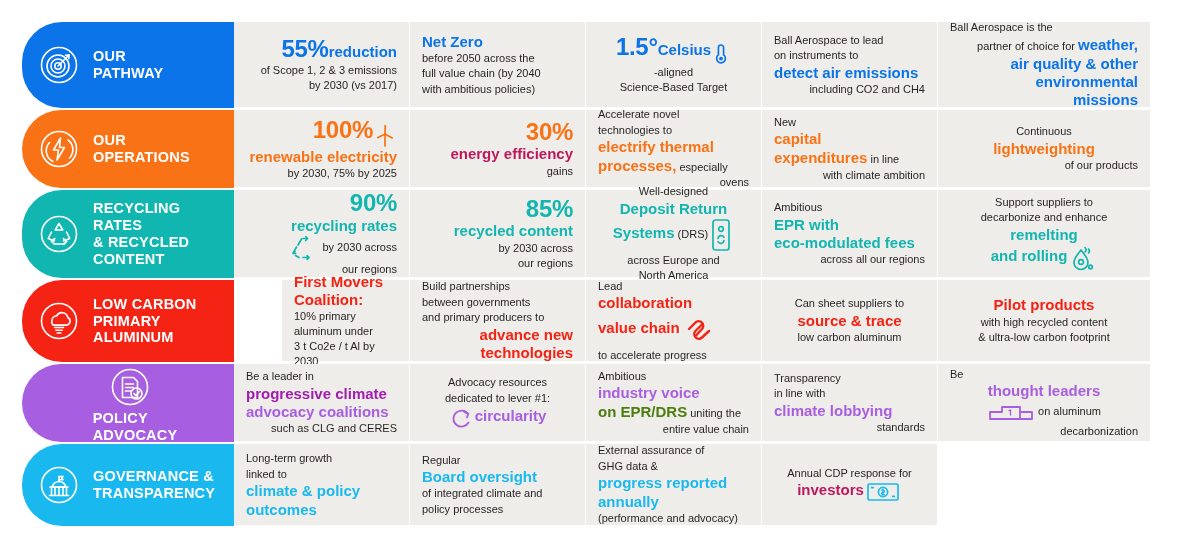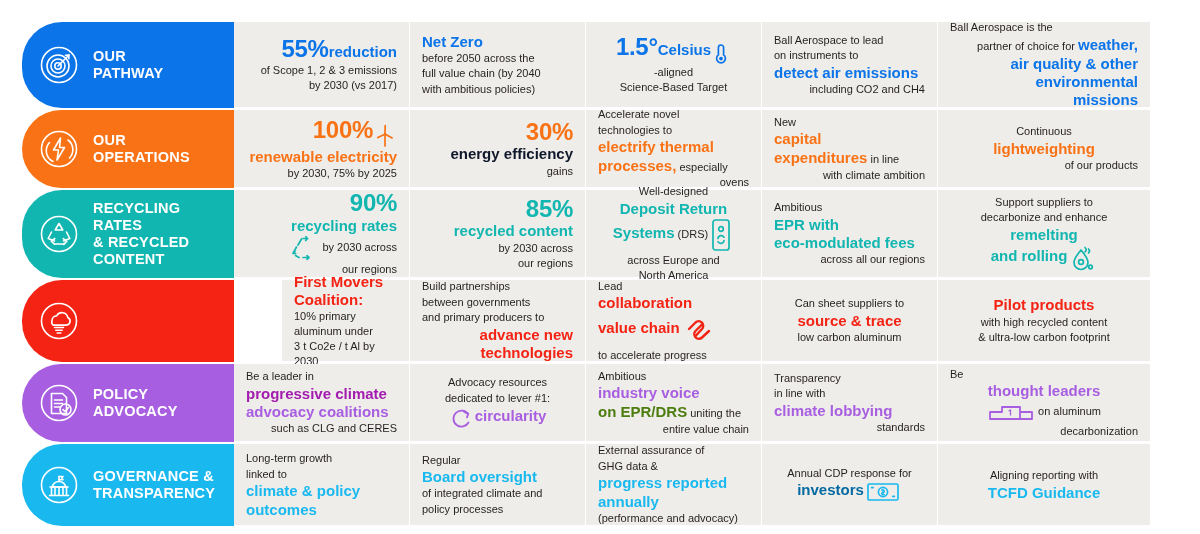--- a/index.html
+++ b/index.html
@@ -135,21 +135,21 @@
                 <path d="M10.8 11.4 L17.2 14.9" fill="none" stroke="currentColor" stroke-width="1.7" stroke-linecap="round" stroke-linejoin="round"></path>
                 <circle cx="10" cy="11" r="1.2" fill="currentColor" stroke="none"></circle>
               </svg></span></div>
           <div class="p med" style="color: rgb(249, 115, 22);">renewable electricity</div>
           <div class="p sm">by 2030, 75% by 2025</div>
         </div>
       </div>
       <div class="cell" style="height: 78px;">
         <div class="stack al-r">
           <div class="p big" style="color: rgb(249, 115, 22);">30%</div>
-          <div class="p med" style="color: #0f172a;">energy efficiency</div>
+          <div class="p med" style="color: #be185d;">energy efficiency</div>
           <div class="p sm">gains</div>
         </div>
       </div>
       <div class="cell" style="height: 78px;">
         <div class="stack al-l">
           <div class="p sm">Accelerate novel</div>
           <div class="p sm">technologies to</div>
           <div class="p med" style="color: rgb(249, 115, 22);">electrify thermal</div>
           <div class="p"><span class="med" style="color:#f97316">processes,</span><span class="sm"> especially</span></div>
           <div class="p sm al-r">ovens</div>
@@ -248,20 +248,23 @@
       <div class="pill" style="background: rgb(244, 35, 20); height: 82px; margin-bottom: 2px;">
         <span class="ic">
           <svg viewBox="0 0 46 46" style="color:#fff">
             <circle cx="23" cy="23" r="17.5" fill="none" stroke="currentColor" stroke-width="1.6" stroke-linecap="round" stroke-linejoin="round"></circle>
             <path d="M16 22.5 a4.6 4.6 0 0 1 4.6-4.6 a6 6 0 0 1 11.2 1.6 a4 4 0 0 1 -1.4 7.6 H17.2 a4.2 4.2 0 0 1 -1.2 -4.6 Z" fill="none" stroke="currentColor" stroke-width="1.6" stroke-linecap="round" stroke-linejoin="round"></path>
             <path d="M18.5 29.5 h9" fill="none" stroke="currentColor" stroke-width="1.6" stroke-linecap="round" stroke-linejoin="round"></path>
             <path d="M19.8 32.3 h6.4" fill="none" stroke="currentColor" stroke-width="1.6" stroke-linecap="round" stroke-linejoin="round"></path>
             <path d="M21.2 35 h3.6" fill="none" stroke="currentColor" stroke-width="1.6" stroke-linecap="round" stroke-linejoin="round"></path>
           </svg>
         </span>
+        <span class="ttl">LOW CARBON
+PRIMARY
+ALUMINUM</span>
       </div>
       <div class="cell" style="height: 82px; margin-left: 48px;">
         <div class="stack al-l">
           <div class="p med" style="color: rgb(244, 35, 20);">First Movers</div>
           <div class="p med" style="color: rgb(244, 35, 20);">Coalition:</div>
           <div class="p sm">10% primary aluminum under</div>
           <div class="p sm">3 t Co2e / t Al by 2030</div>
         </div>
       </div>
       <div class="cell" style="height: 82px;">
@@ -291,21 +294,21 @@
           <div class="p sm">low carbon aluminum</div>
         </div>
       </div>
       <div class="cell last" style="height: 82px;">
         <div class="stack al-c">
           <div class="p med" style="color: rgb(244, 35, 20);">Pilot products</div>
           <div class="p sm">with high recycled content</div>
           <div class="p sm">&amp; ultra-low carbon footprint</div>
         </div>
       </div>
-      <div class="pill" style="background: rgb(168, 94, 224); height: 78px; margin-bottom: 2px;">
+      <div class="pill" style="background: rgb(168, 94, 224); height: 78px; margin-bottom: 2px; flex-direction: column;">
         <span class="ic">
           <svg viewBox="0 0 46 46" style="color:#fff">
             <circle cx="23" cy="23" r="17.5" fill="none" stroke="currentColor" stroke-width="1.6" stroke-linecap="round" stroke-linejoin="round"></circle>
             <path d="M15.5 13.5 h11 l4 4 v16 h-15 Z" fill="none" stroke="currentColor" stroke-width="1.6" stroke-linecap="round" stroke-linejoin="round"></path>
             <path d="M18.5 20 h8M18.5 23.5 h8M18.5 27 h5" fill="none" stroke="currentColor" stroke-width="1.6" stroke-linecap="round" stroke-linejoin="round"></path>
             <circle cx="29.5" cy="29.5" r="5.5" fill="none" stroke="currentColor" stroke-width="1.6" stroke-linecap="round" stroke-linejoin="round"></circle>
             <path d="M27 29.6 l1.9 1.9 l3.6 -3.9" fill="none" stroke="currentColor" stroke-width="1.6" stroke-linecap="round" stroke-linejoin="round"></path>
           </svg>
         </span>
         <span class="ttl">POLICY
@@ -393,28 +396,22 @@
           <div class="p sm">External assurance of</div>
           <div class="p sm">GHG data &amp;</div>
           <div class="p med" style="color: rgb(25, 185, 240);">progress reported</div>
           <div class="p med" style="color: rgb(25, 185, 240);">annually</div>
           <div class="p sm">(performance and advocacy)</div>
         </div>
       </div>
       <div class="cell" style="height: 82px;">
         <div class="stack al-c">
           <div class="p sm">Annual CDP response for</div>
-          <div class="p"><span class="med" style="color:#0369a1">investors</span><span class="ico-inline" style="color:#19b9f0"><svg width="34" height="22" viewBox="0 0 34 22">
+          <div class="p"><span class="med" style="color:#be185d">investors</span><span class="ico-inline" style="color:#19b9f0"><svg width="34" height="22" viewBox="0 0 34 22">
                 <rect x="2" y="3" width="30" height="16" rx="1.2" fill="none" stroke="currentColor" stroke-width="1.7" stroke-linecap="round" stroke-linejoin="round"></rect>
                 <circle cx="17" cy="11" r="4.6" fill="none" stroke="currentColor" stroke-width="1.7" stroke-linecap="round" stroke-linejoin="round"></circle>
                 <path d="M17 8 v6 M15.6 9.2 h2.2 a1.3 1.3 0 0 1 0 2.2 h-1.6 a1.3 1.3 0 0 0 0 2.2 h2.2" fill="none" stroke="currentColor" stroke-width="1.2" stroke-linecap="round"></path>
                 <path d="M5.6 6.6 h1.6 M26.8 15.4 h1.6" fill="none" stroke="currentColor" stroke-width="1.7" stroke-linecap="round" stroke-linejoin="round"></path>
               </svg></span></div>
         </div>
       </div>
-      <div class="cell last" style="height: 82px;">
-        <div class="stack al-c">
-          <div class="p sm">Aligning reporting with</div>
-          <div class="p med" style="color: rgb(25, 185, 240);">TCFD Guidance</div>
-        </div>
-      </div>
     </div>
 </div>
 
 </body></html>

